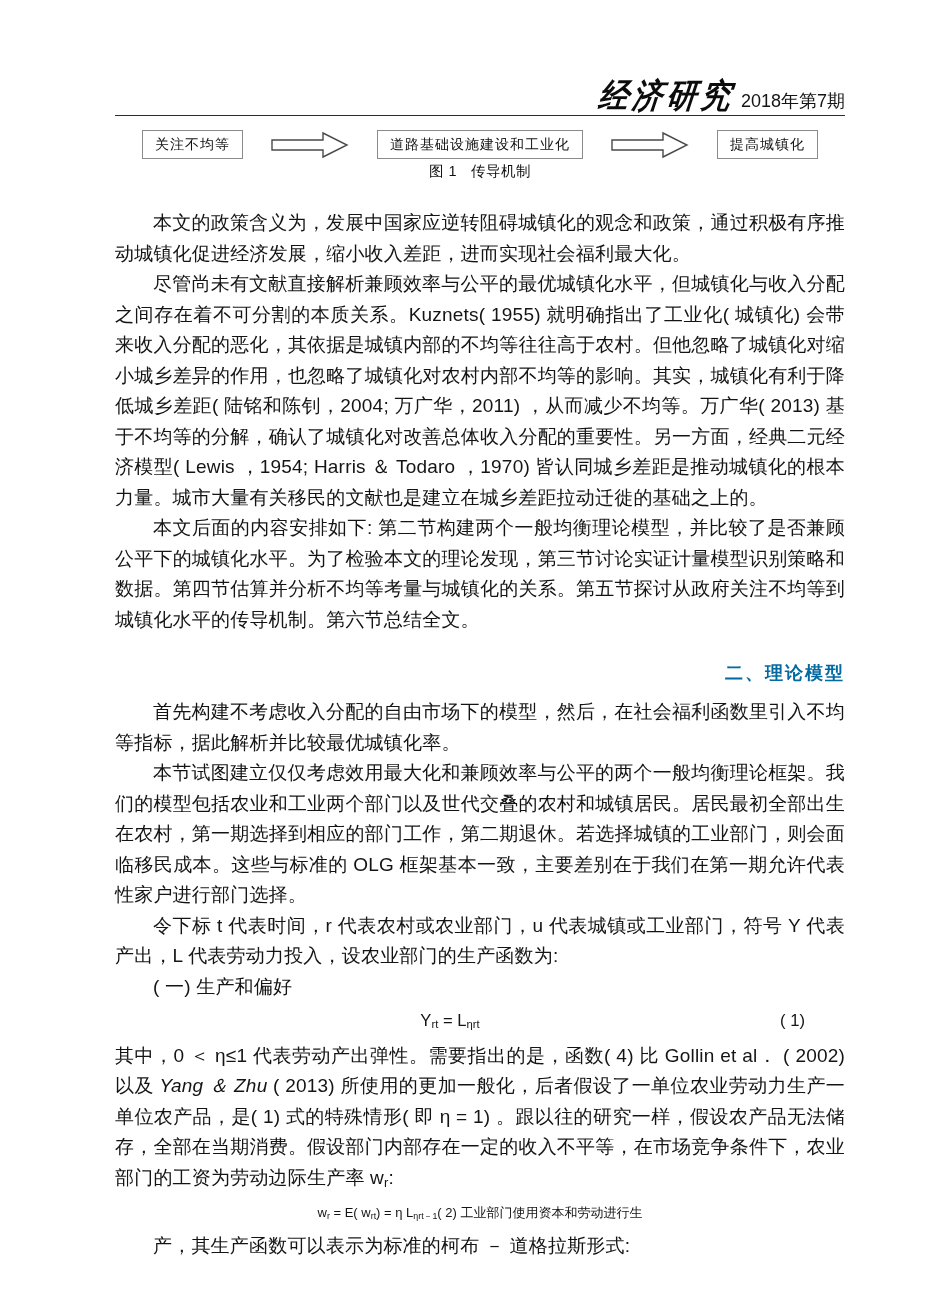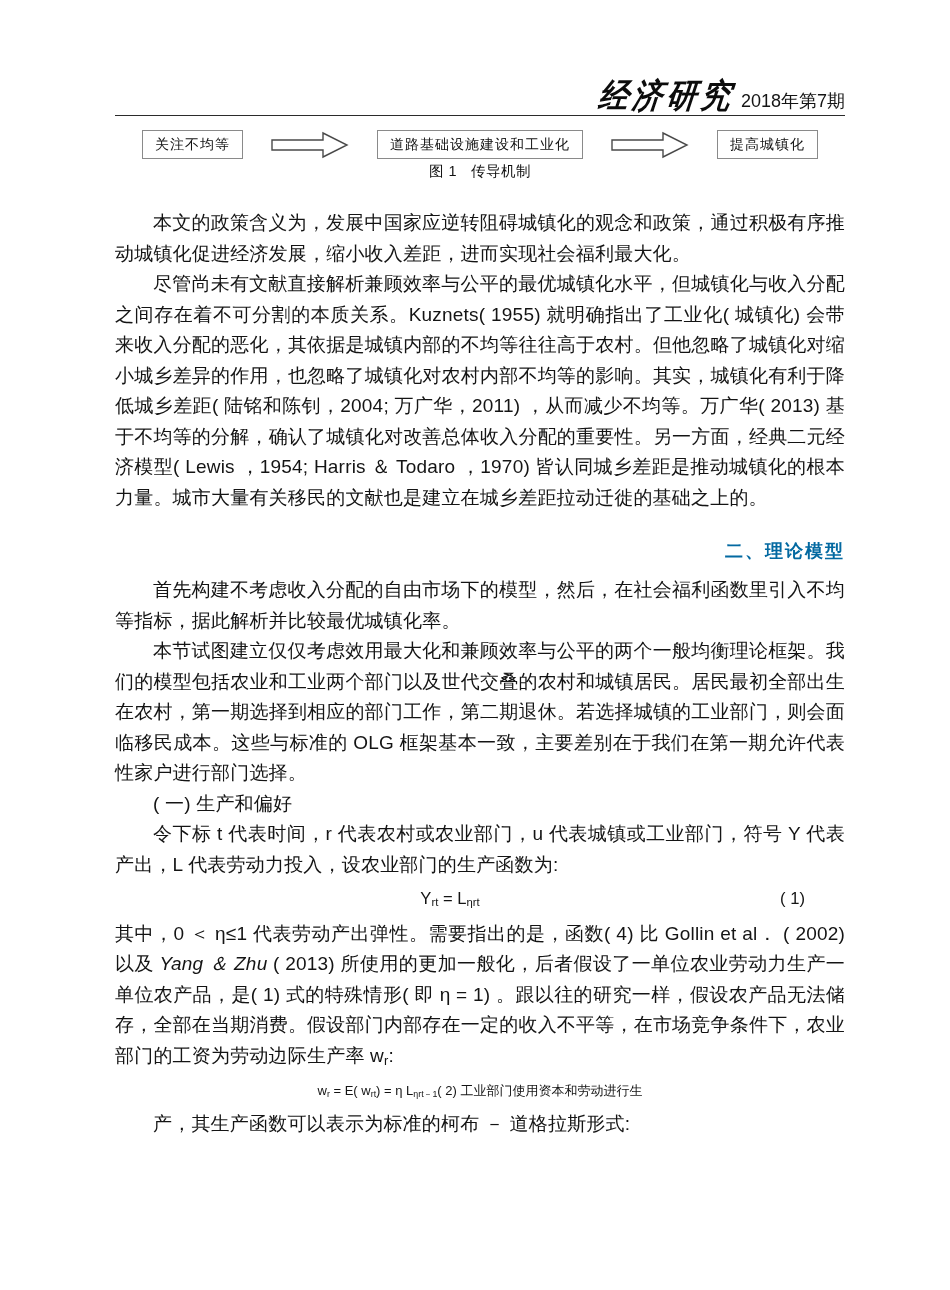--- a/index.html
+++ b/index.html
@@ -187,30 +187,31 @@
       <span>图 1</span><span class="cap-gap"></span><span>传导机制</span>
     </div>
   </div>
 
   <div class="content">
 
     <p class="para indent">本文的政策含义为，发展中国家应逆转阻碍城镇化的观念和政策，通过积极有序推动城镇化促进经济发展，缩小收入差距，进而实现社会福利最大化。</p>
 
     <p class="para indent">尽管尚未有文献直接解析兼顾效率与公平的最优城镇化水平，但城镇化与收入分配之间存在着不可分割的本质关系。Kuznets( 1955) 就明确指出了工业化( 城镇化) 会带来收入分配的恶化，其依据是城镇内部的不均等往往高于农村。但他忽略了城镇化对缩小城乡差异的作用，也忽略了城镇化对农村内部不均等的影响。其实，城镇化有利于降低城乡差距( 陆铭和陈钊，2004; 万广华，2011) ，从而减少不均等。万广华( 2013) 基于不均等的分解，确认了城镇化对改善总体收入分配的重要性。另一方面，经典二元经济模型( Lewis ，1954; Harris ＆ Todaro ，1970) 皆认同城乡差距是推动城镇化的根本力量。城市大量有关移民的文献也是建立在城乡差距拉动迁徙的基础之上的。</p>
 
+    <p class="para indent">本文后面的内容安排如下: 第二节构建两个一般均衡理论模型，并比较了是否兼顾公平下的城镇化水平。为了检验本文的理论发现，第三节讨论实证计量模型识别策略和数据。第四节估算并分析不均等考量与城镇化的关系。第五节探讨从政府关注不均等到城镇化水平的传导机制。第六节总结全文。</p>
 
     <h2 class="section">二、理论模型</h2>
 
     <p class="para indent">首先构建不考虑收入分配的自由市场下的模型，然后，在社会福利函数里引入不均等指标，据此解析并比较最优城镇化率。</p>
 
     <p class="para indent">本节试图建立仅仅考虑效用最大化和兼顾效率与公平的两个一般均衡理论框架。我们的模型包括农业和工业两个部门以及世代交叠的农村和城镇居民。居民最初全部出生在农村，第一期选择到相应的部门工作，第二期退休。若选择城镇的工业部门，则会面临移民成本。这些与标准的 OLG 框架基本一致，主要差别在于我们在第一期允许代表性家户进行部门选择。</p>
 
+    <p class="para indent">令下标 t 代表时间，r 代表农村或农业部门，u 代表城镇或工业部门，符号 Y 代表产出，L 代表劳动力投入，设农业部门的生产函数为:</p>
+
     <p class="para indent">( 一) 生产和偏好</p>
-
-    <p class="para indent">令下标 t 代表时间，r 代表农村或农业部门，u 代表城镇或工业部门，符号 Y 代表产出，L 代表劳动力投入，设农业部门的生产函数为:</p>
 
     <div class="eq-line">
       <span class="eq-center"><span>Y</span><sub>rt</sub><span> = </span><span>L</span><sub>ηrt</sub></span>
       <span class="eq-num">( 1)</span>
     </div>
 
     <p class="para"><span>其中，0 ＜ η≤1 代表劳动产出弹性。需要指出的是，函数( 4) 比 Gollin et al． ( 2002) 以及 </span><span class="ital">Yang ＆ Zhu</span><span> ( 2013) 所使用的更加一般化，后者假设了一单位农业劳动力生产一单位农产品，是( 1) 式的特殊情形( 即 η = 1) 。跟以往的研究一样，假设农产品无法储存，全部在当期消费。假设部门内部存在一定的收入不平等，在市场竞争条件下，农业部门的工资为劳动边际生产率 w</span><sub>r</sub><span>:</span></p>
 
     <p class="eq-inline"><span>w</span><sub>r</sub><span> = E( w</span><sub>rt</sub><span>) = η L</span><sub>ηrt－1</sub><span>( 2) 工业部门使用资本和劳动进行生</span></p>
 

